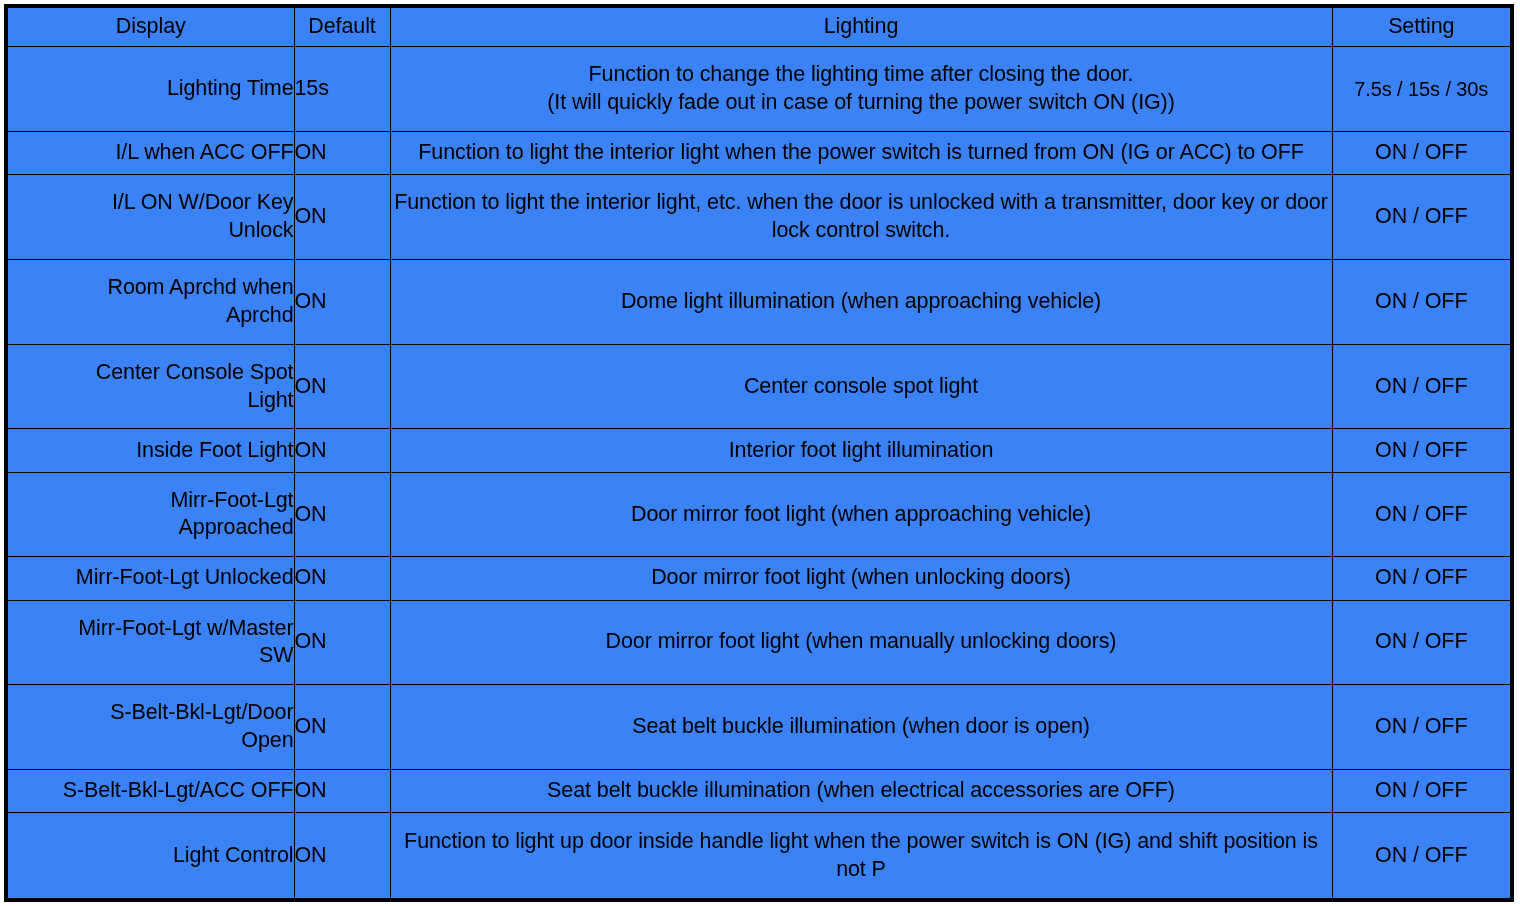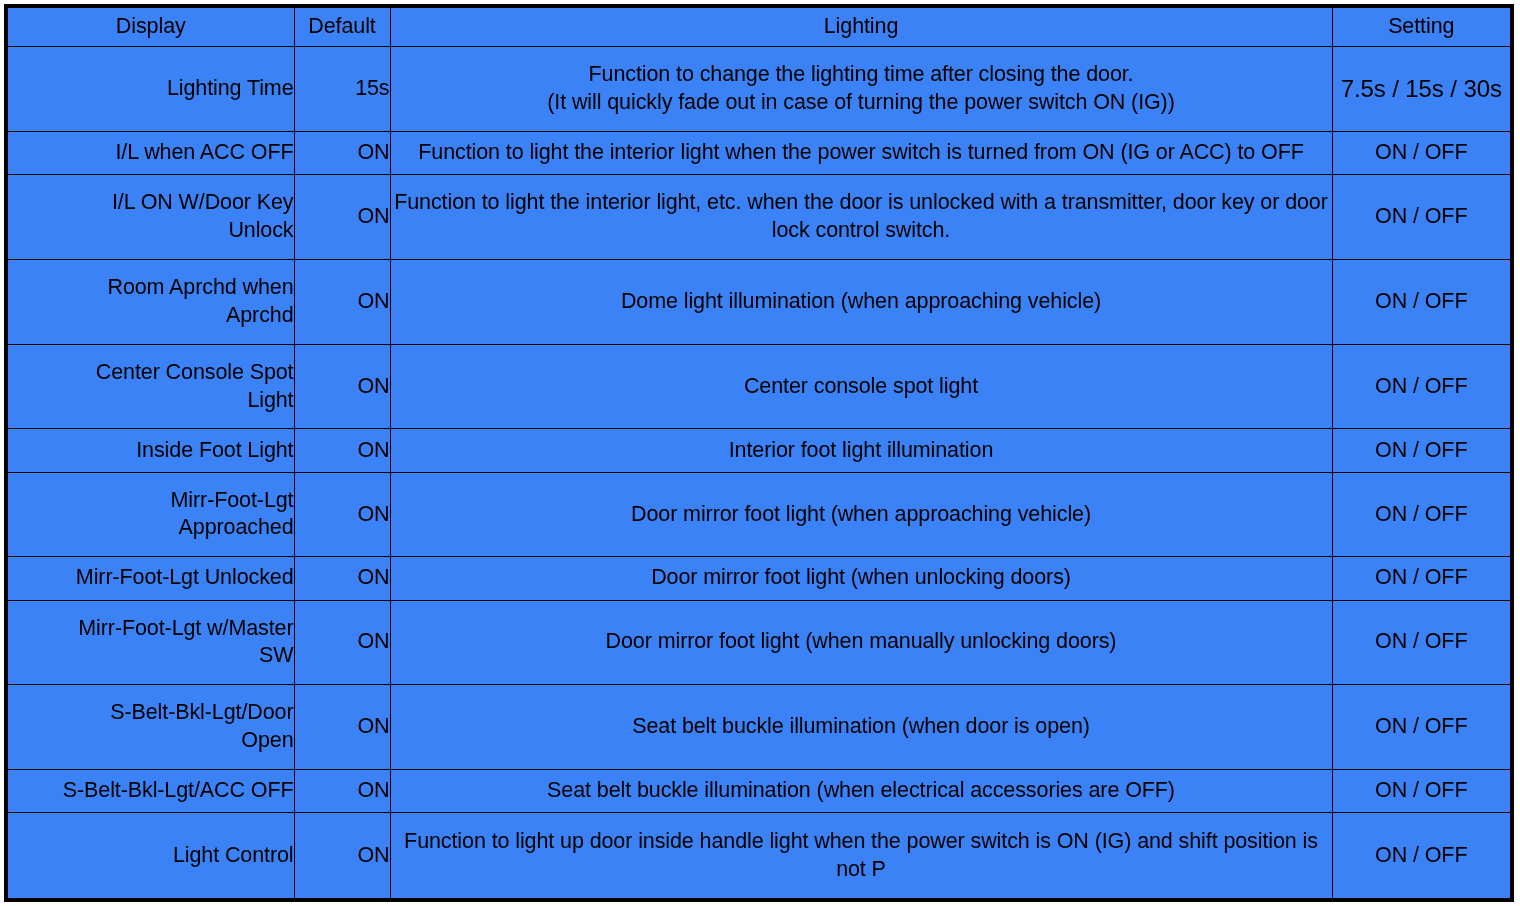--- a/index.html
+++ b/index.html
@@ -49,33 +49,33 @@
     text-align: center;
     height: 38px;
     border-bottom: 3px solid #000;
     padding: 2px 4px 4px 4px;
   }
   td.display-cell {
     text-align: right;
     padding: 4px 6px;
   }
   td.default-cell {
-    text-align: right;
+    text-align: left;
     padding: 4px 2px;
   }
   td.contents-cell {
     text-align: center;
     padding: 5px 8px 5px 9px;
   }
   td.setting-cell {
     text-align: center;
     padding: 4px 5px;
   }
   td.setting-cell.small {
-    font-size: 24px;
+    font-size: 20px;
   }
   .line { display: block; }
 </style>
 </head>
 <body>
 
 <div class="table-wrap">
   <table class="spec">
     <colgroup>
       <col class="c-display">

